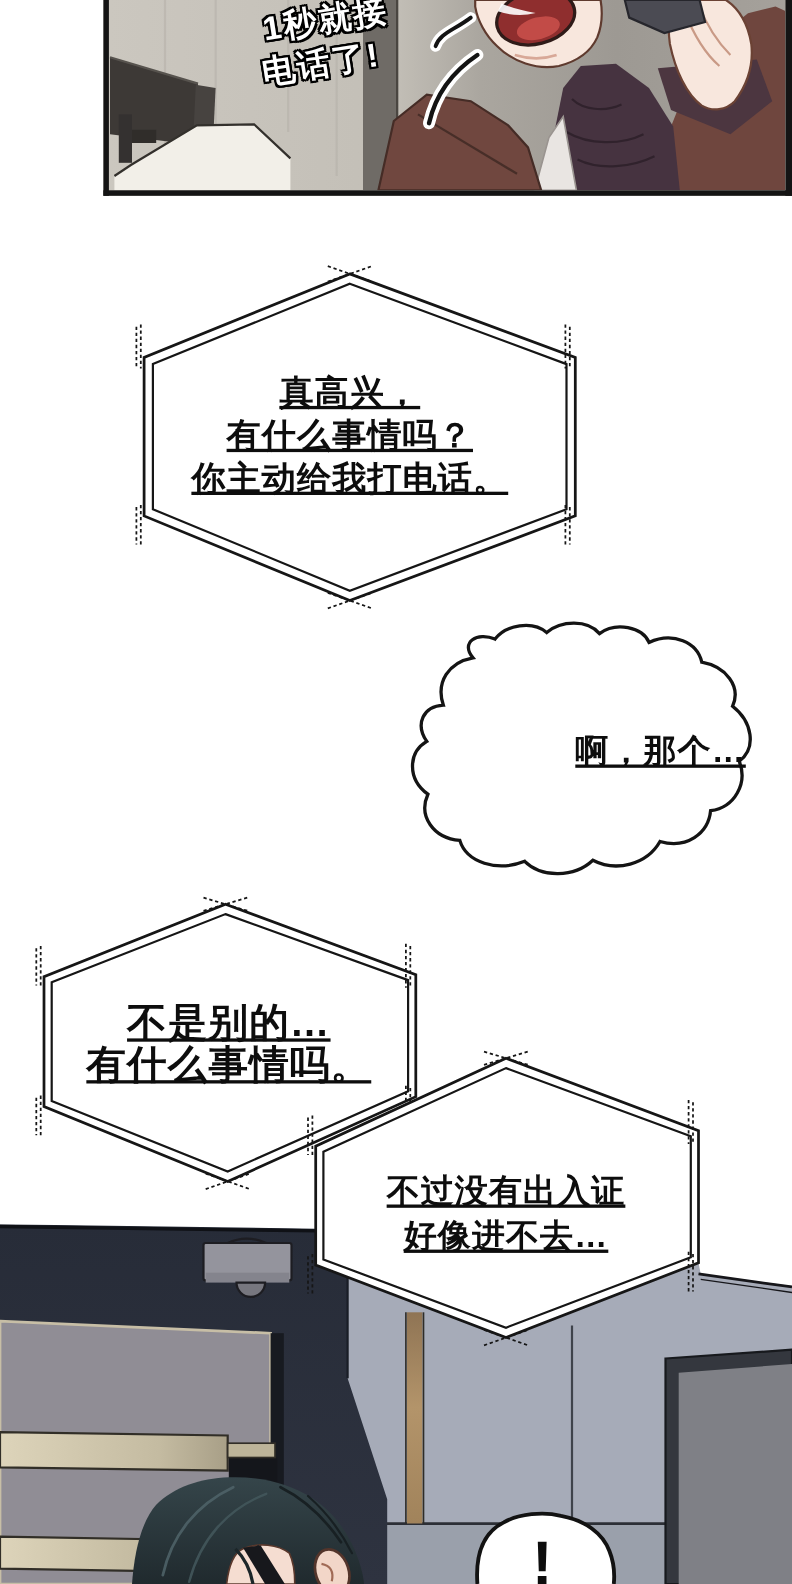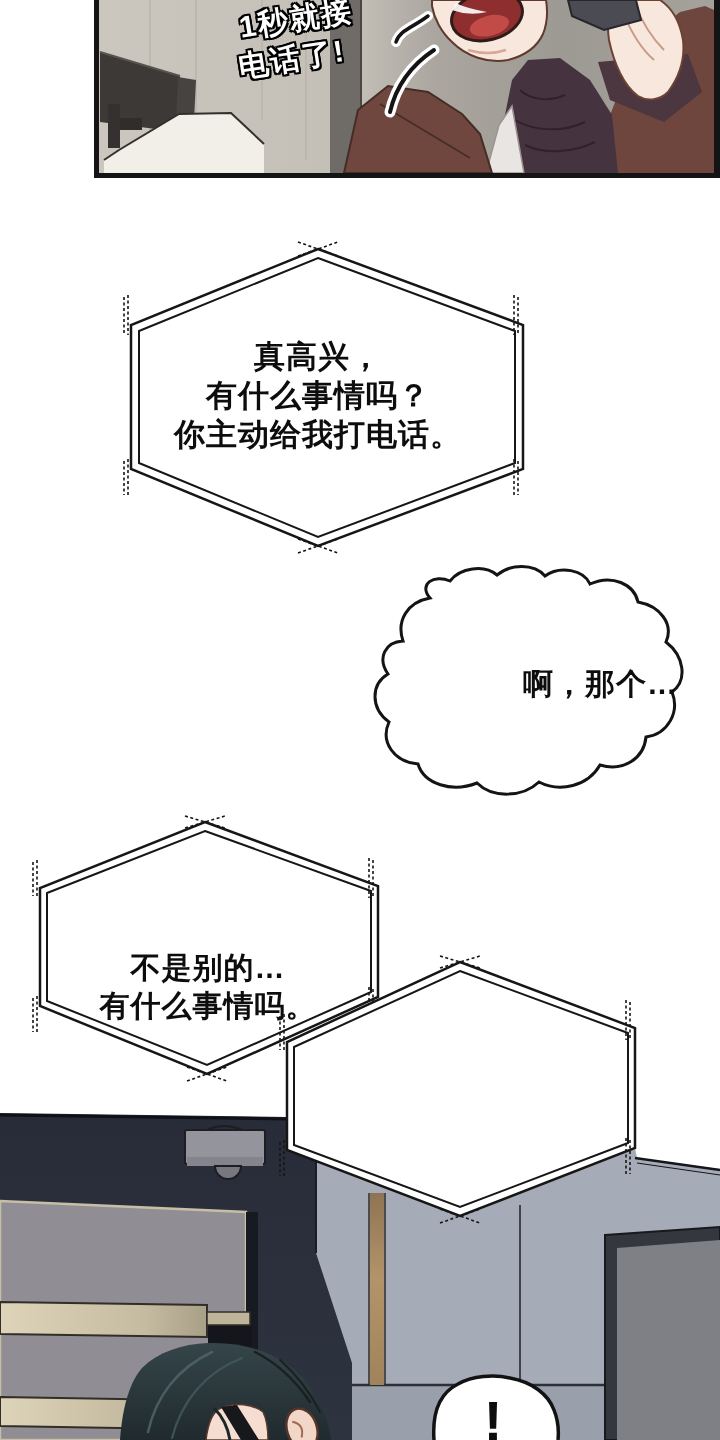--- a/index.html
+++ b/index.html
@@ -22,25 +22,25 @@
     transform:rotate(-9deg);line-height:34px;white-space:nowrap;
     text-shadow:2px 0 0 #000,-2px 0 0 #000,0 2px 0 #000,0 -2px 0 #000,
                 2px 2px 0 #000,-2px 2px 0 #000,2px -2px 0 #000,-2px -2px 0 #000;
   }
   .sfx1{left:112px;top:2px;}
   .sfx2{left:108px;top:42px;}
 
   
   .bubble-text{
     position:absolute;text-align:center;color:#0d0d0d;font-weight:700;
-    letter-spacing:1px;white-space:nowrap;
+    letter-spacing:1px;white-space:nowrap;text-decoration:underline;
   }
   .bt1{left:140px;top:337px;width:356px;font-size:31px;line-height:39px;}
   .bt-cloud{left:398px;top:664px;width:280px;font-size:30px;line-height:40px;text-align:right;}
-  .bt2{left:42px;top:949px;width:332px;font-size:30px;line-height:38px;}
+  .bt2{left:42px;top:911px;width:332px;font-size:36px;line-height:38px;}
   .bt3{left:297px;top:1063px;width:326px;font-size:30px;line-height:41px;}
   .bt-excl{left:468px;top:1393px;width:50px;font-size:56px;font-weight:800;line-height:56px;letter-spacing:0;}
 </style>
 </head>
 <body>
 
 <div class="canvas">
 
   <div class="panel1">
     <svg width="615" height="173" viewBox="99 0 615 173">
@@ -270,16 +270,20 @@
       <path d="M630,1002 V1038"></path>
         <path d="M626,1000 V1040"></path>
       <path d="M630,1140 V1174"></path>
         <path d="M626,1138 V1176"></path>
       <path d="M440,956 L480,968"></path>
         <path d="M440,968 L480,956"></path>
       <path d="M440,1209 L480,1223"></path>
         <path d="M440,1223 L480,1209"></path>
     </g>
   </svg>
+  <div class="bubble-text bt3">
+    <div>不过没有出入证</div>
+    <div>好像进不去…</div>
+  </div>
 
   <div class="bubble-text bt-excl">!</div>
 
 </div>
 
 </body></html>

